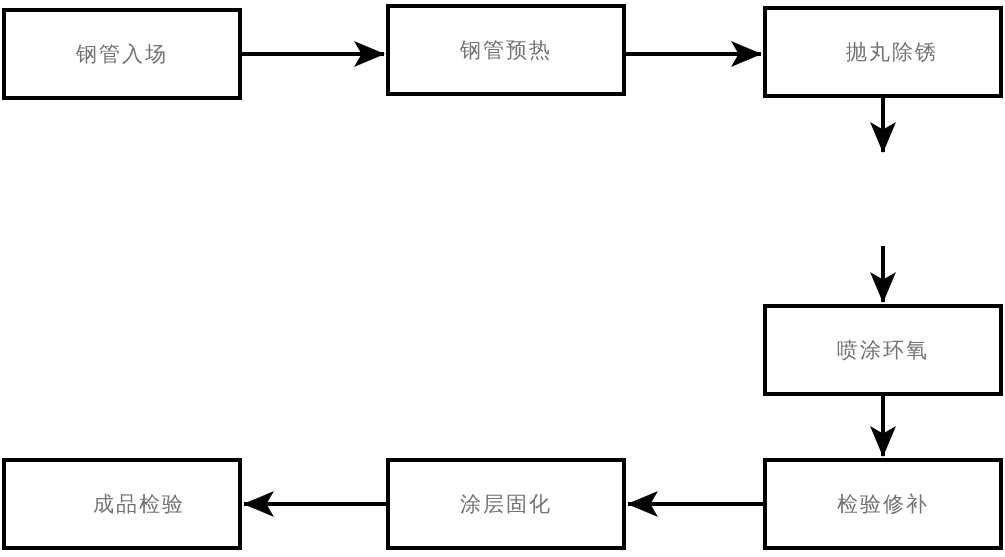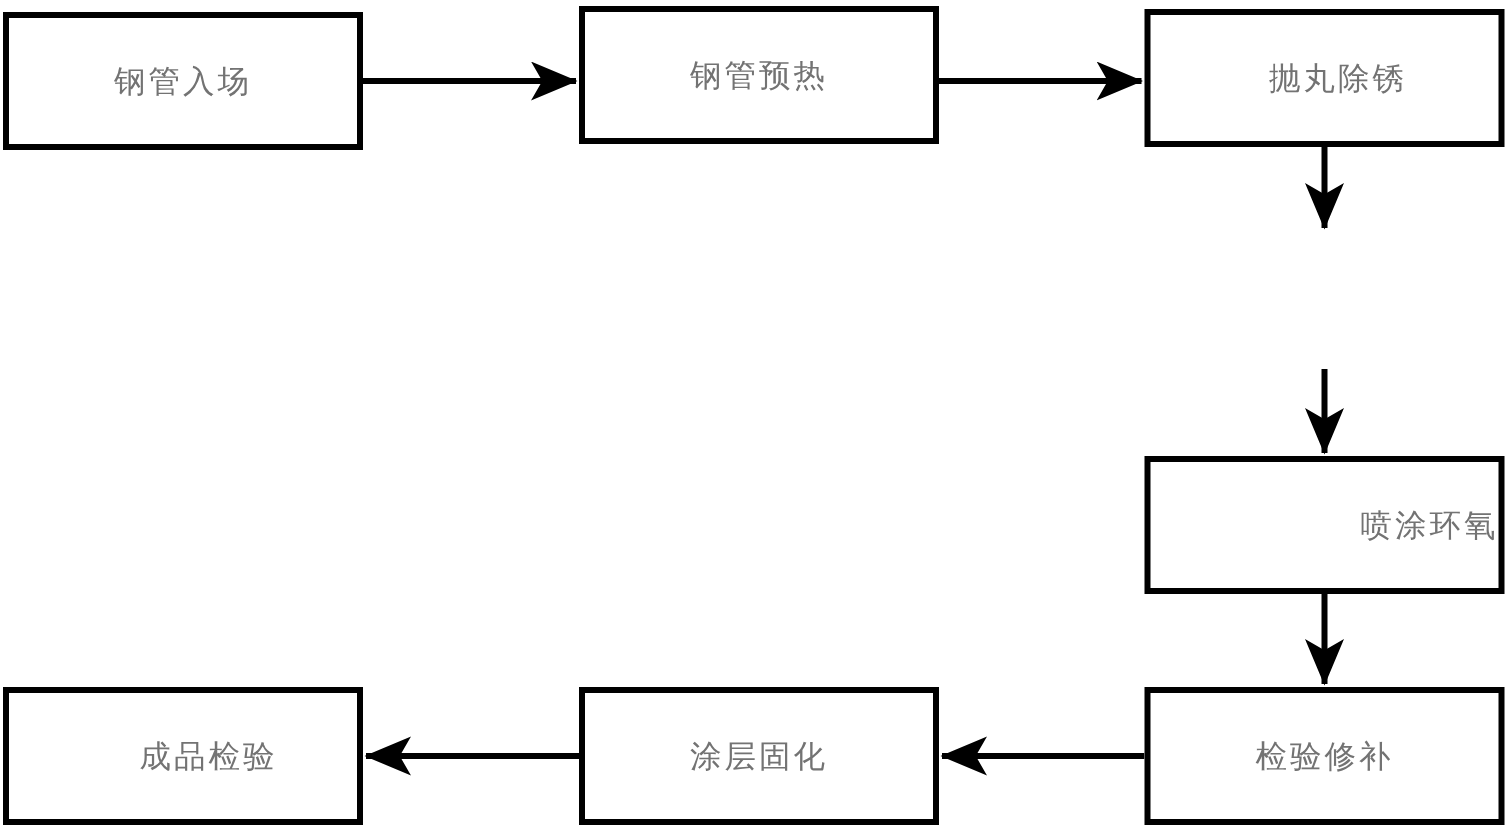--- a/index.html
+++ b/index.html
@@ -29,21 +29,21 @@
     color: #737373;
     letter-spacing: 2px;
     white-space: nowrap;
   }
   
   .n1 { left: 2px;   top: 8px; }
   .n2 { left: 386px; top: 4px; }
   .n3 { left: 763px; top: 6px; padding-left: 18px; }
   
   .n4 { left: 763px; top: 154px; }
-  .n5 { left: 763px; top: 304px; justify-content: flex-end; }
+  .n5 { left: 763px; top: 304px; }
   .n6 { left: 763px; top: 458px; }
   
   .n7 { left: 386px; top: 458px; }
   .n8 { left: 2px;   top: 458px; padding-left: 34px; }
 
   .arrow-layer {
     position: absolute;
     left: 0;
     top: 0;
     width: 1005px;

